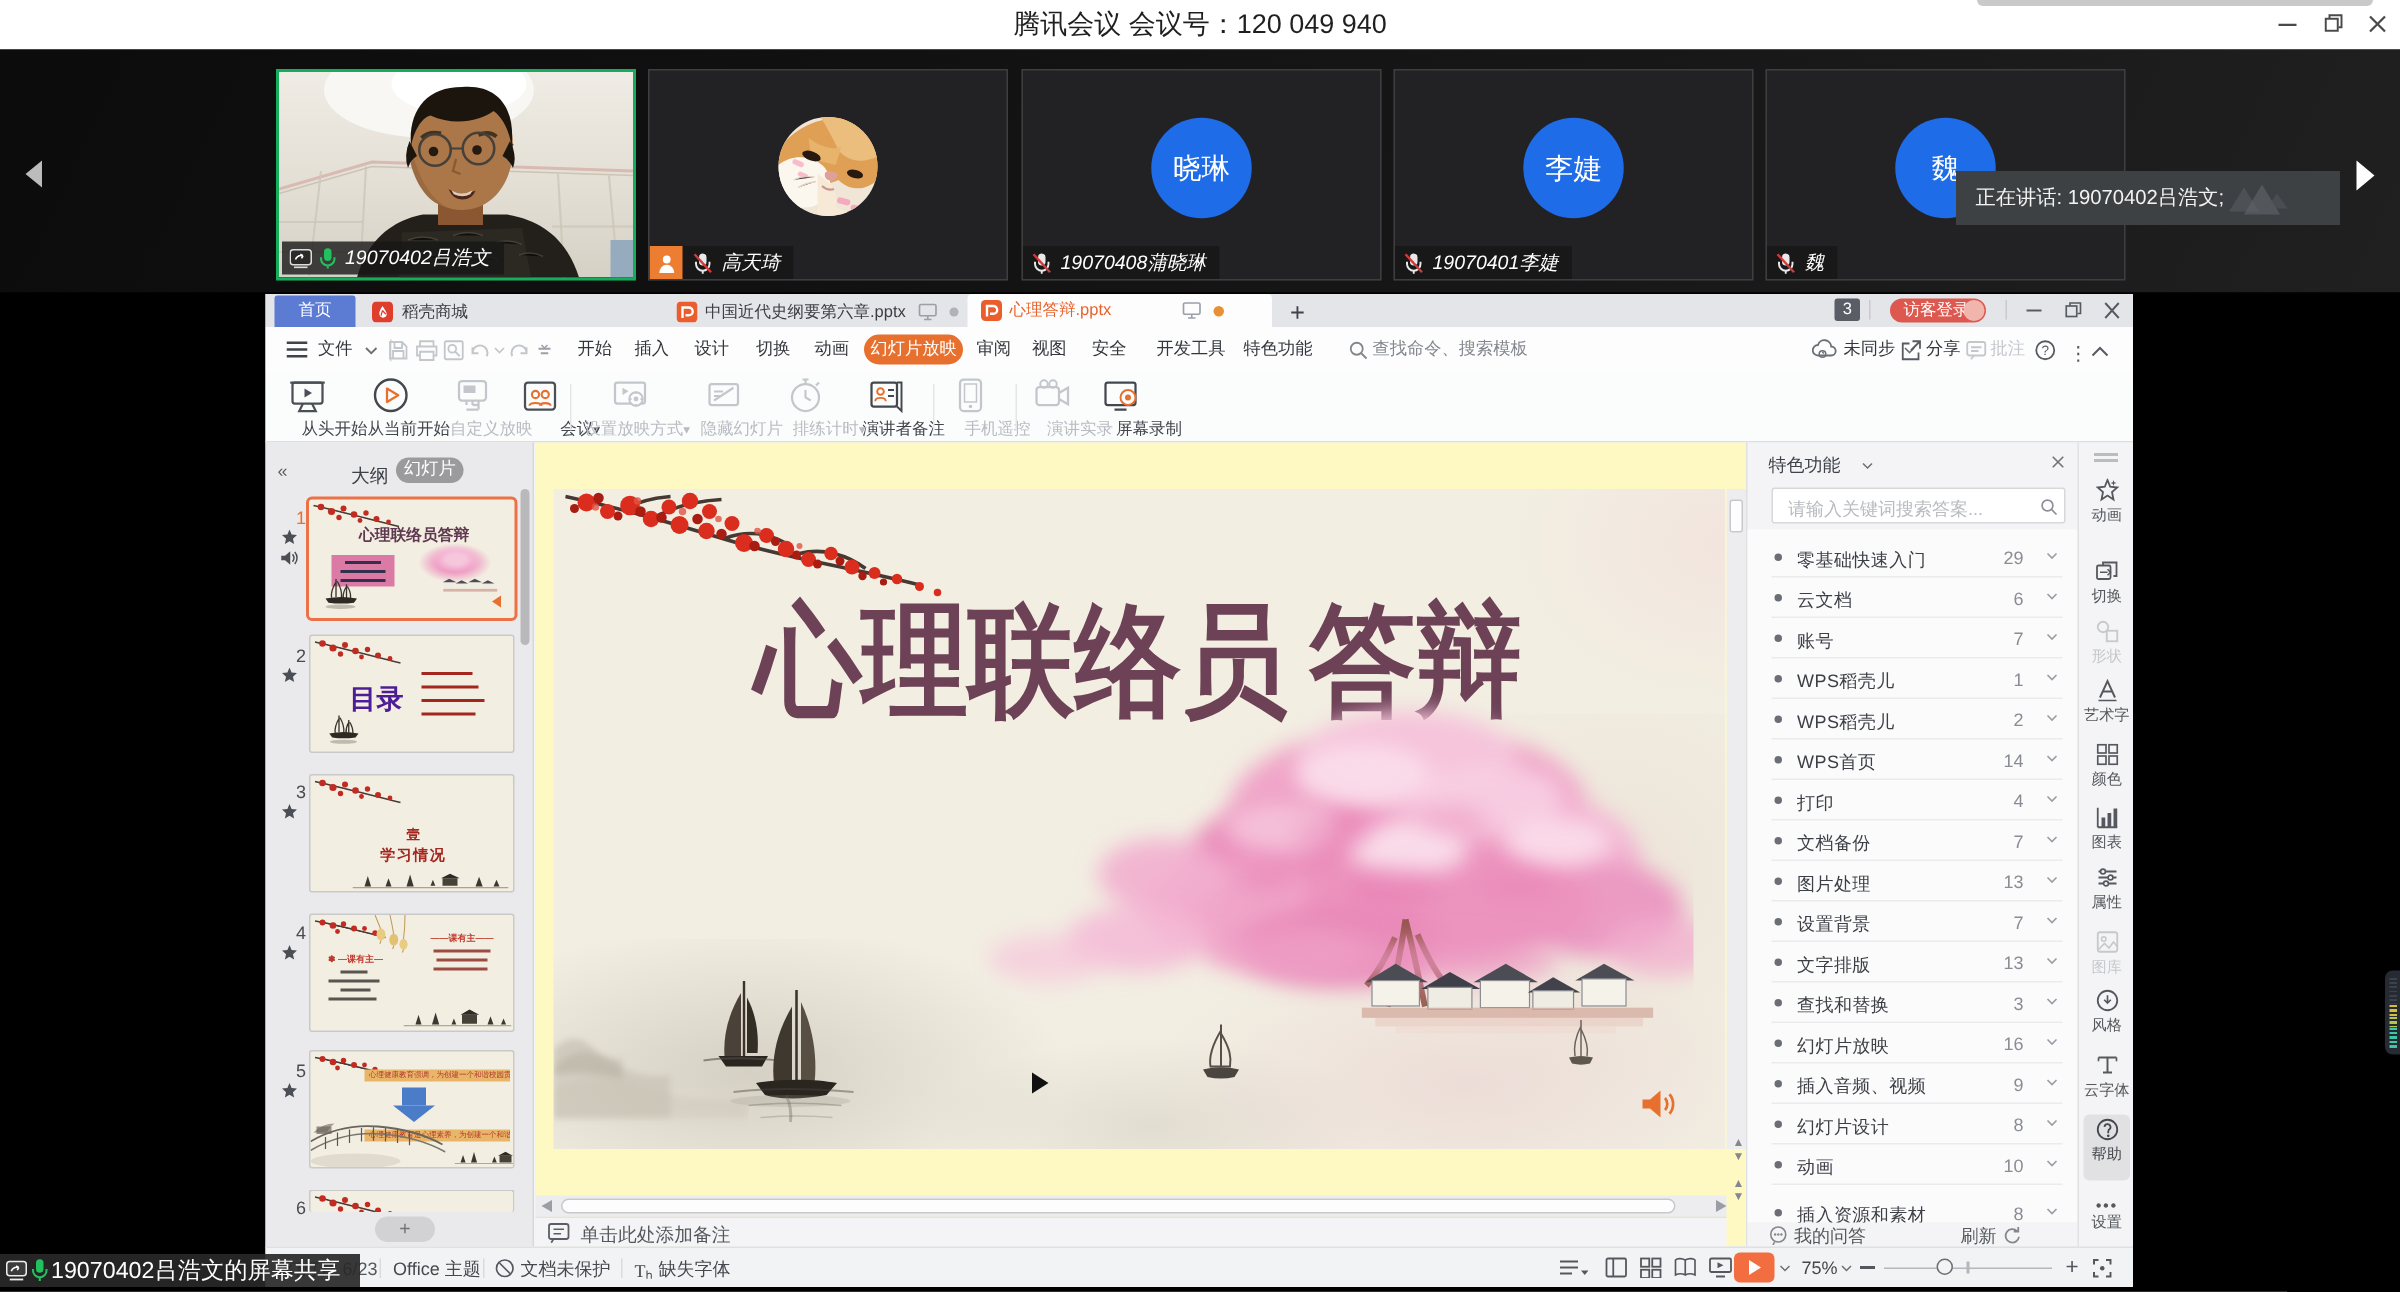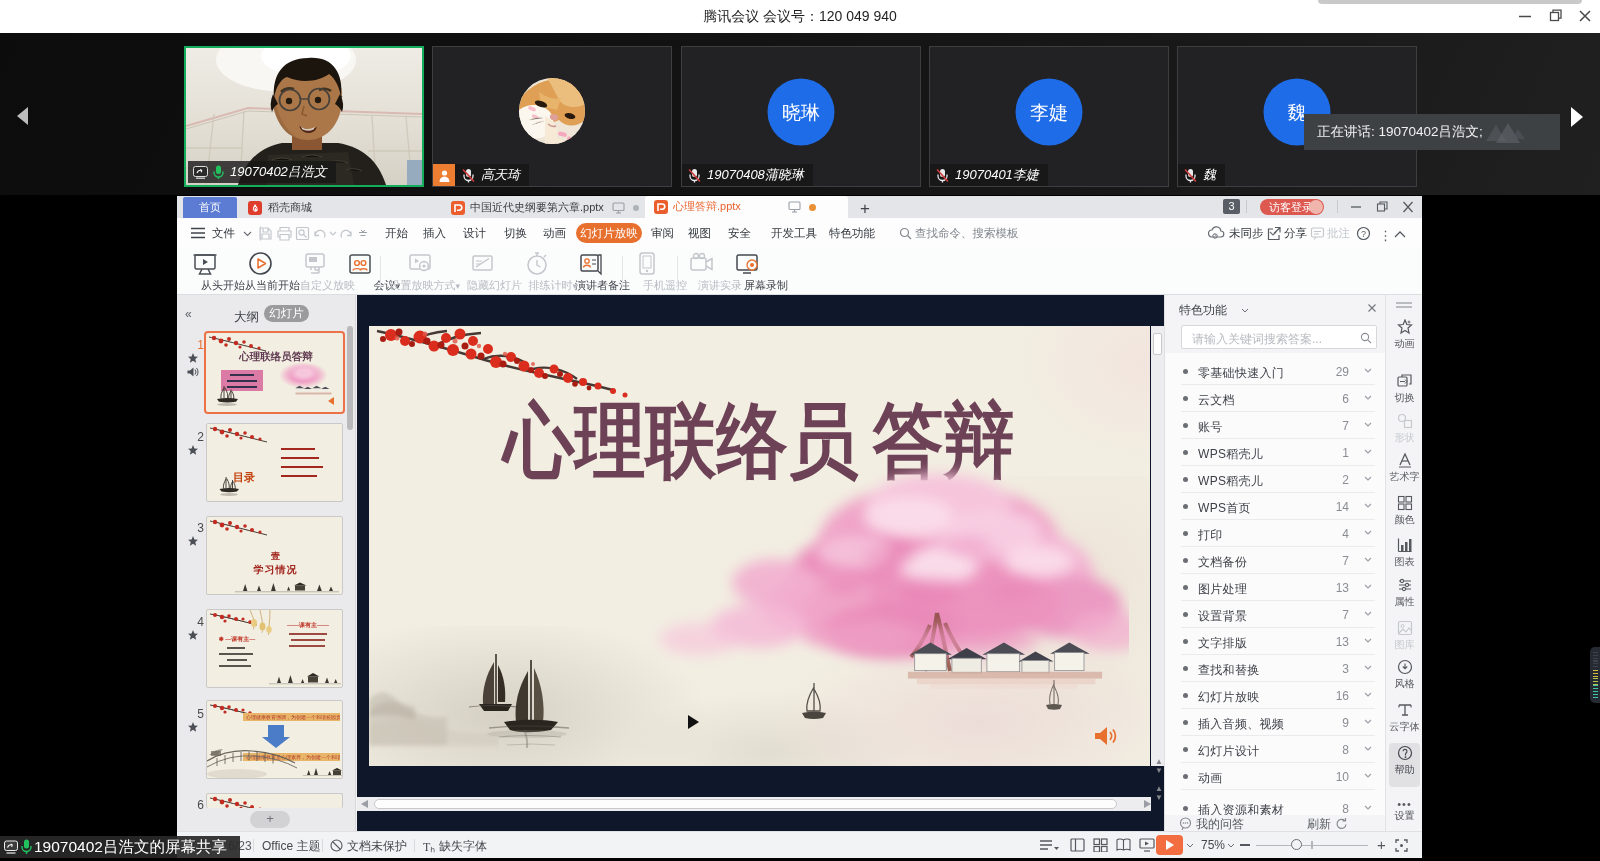--- a/index.html
+++ b/index.html
@@ -2,21 +2,21 @@
 <html><head>
 <meta charset="utf-8">
 <style>
   * { margin:0; padding:0; box-sizing:border-box; }
   html,body { width:1600px; height:861px; overflow:hidden; background:#000; }
   body { font-family:"Liberation Sans", sans-serif; position:relative; }
   .abs { position:absolute; }
 
   
   #titlebar { position:absolute; left:0; top:0; width:1600px; height:33px; background:#fff; }
-  #titlebar .title { position:absolute; left:0; right:0; top:0; height:33px; line-height:33px; text-align:center; font-size:14px; color:#1f1f1f; }
+  #titlebar .title { position:absolute; left:0; right:0; top:0; height:33px; line-height:33px; text-align:center; font-size:18px; color:#1f1f1f; }
   #tb-tip { position:absolute; left:1318px; top:0; width:264px; height:4px; background:#c9c9c9; border-radius:0 0 6px 6px; }
 
   
   #strip { position:absolute; left:0; top:33px; width:1600px; height:162px;
     background:linear-gradient(115deg,#0c0c0c 0%,#101010 30%,#181818 70%,#202020 100%); }
   .tile { position:absolute; top:13px; width:240px; height:141px; background:#222225; border-radius:0; border:1px solid #3e3e41; overflow:hidden; }
   .tile.speaking { border:2px solid #14ad5c; }
   .vlabel { position:absolute; left:0px; bottom:0px; height:22px; background:rgba(22,22,22,.8); display:flex; align-items:center; padding:0 9px 0 5px; color:#fff; font-size:13px; white-space:nowrap;font-style:italic; }
   .avatar { position:absolute; left:50%; top:65px; transform:translate(-50%,-50%); width:67px; height:67px; border-radius:50%; background:#1f6ce8; color:#fff; display:flex; align-items:center; justify-content:center; font-size:19px; }
   #arrowL { position:absolute; left:17px; top:74px; width:0; height:0; border-right:11px solid #bcbcbc; border-top:9px solid transparent; border-bottom:9px solid transparent; }
@@ -41,21 +41,21 @@
 
   
   #lpanel { position:absolute; left:0; top:99px; width:179px; height:536px; background:#eaeaec; border-right:1px solid #d8d8da; }
   .thumb { position:absolute; left:29px; width:137px; height:79px; background:#f3eee2; border:1px solid #c9c9c9; border-radius:2px; overflow:hidden; }
   .thumb.sel { left:27px; width:139px; height:81px; border:2px solid #ed7146; border-radius:4px; }
   .tnum { position:absolute; left:13px; width:14px; text-align:right; font-size:12px; color:#4a4a4a; }
   .tnum.sel { color:#e8702e; }
   .ticon { position:absolute; left:10px; width:12px; height:10px; }
 
   
-  #marea { position:absolute; left:180px; top:99px; width:807px; height:536px; background:#0f172a; }
+  #marea { position:absolute; left:180px; top:99px; width:807px; height:536px; background:#fef9c3; }
   #slide { position:absolute; left:12px; top:31px; width:781px; height:440px; background:#f2eee2; overflow:hidden; }
 
   
   #hpanel { position:absolute; left:987px; top:99px; width:221px; height:536px; background:#f4f4f6; border-left:1px solid #e0e0e2; font-size:12px; color:#3c3f45; }
   .hitem { position:absolute; left:16px; width:194px; height:27px; border-bottom:1px solid #ebebed; }
   .hitem .dot { position:absolute; left:2px; top:11px; width:5px; height:5px; border-radius:50%; background:#6b6e74; }
   .hitem .txt { position:absolute; left:17px; top:7px; letter-spacing:.3px; }
   .hitem .cnt { position:absolute; right:26px; top:7px; color:#8a8d93; }
   .hitem .chev { position:absolute; right:2px; top:4px; color:#9a9da3; }
 
@@ -575,21 +575,21 @@
                 <circle cx="13" cy="7" r="2.4"></circle>
                 <circle cx="21" cy="5" r="2"></circle>
                 <circle cx="28" cy="9" r="2.2"></circle>
                 <circle cx="36" cy="8" r="1.8"></circle>
                 <circle cx="43" cy="12" r="2"></circle>
                 <circle cx="51" cy="14" r="1.6"></circle>
                 <circle cx="18" cy="11" r="1.8"></circle>
                 <circle cx="32" cy="13" r="1.6"></circle>
               </g>
             </svg>
-        <div class="abs" style="left:26px;top:46px;font-family:'Liberation Serif',serif;font-weight:bold;font-size:11px;color:#c2410c">目录</div>
+        <div class="abs" style="left:26px;top:30px;font-family:'Liberation Serif',serif;font-weight:bold;font-size:18px;color:#4c1d95">目录</div>
         <div class="abs" style="left:74px;top:24px;width:34px;height:1.8px;background:#a3261f"></div>
         <div class="abs" style="left:74px;top:33px;width:38px;height:1.8px;background:#a3261f"></div>
         <div class="abs" style="left:74px;top:42px;width:42px;height:1.8px;background:#a3261f"></div>
         <div class="abs" style="left:74px;top:51px;width:36px;height:1.8px;background:#a3261f"></div>
         <svg class="abs" style="left:10px;top:52px" width="26" height="22" viewBox="0 0 26 22">
               <path d="M9 1 V12 M9 3 C7 6.5, 6 9.5, 6.5 12.5 M9.7 2.5 C12 6.5, 12.5 9.5, 12.2 12.5 M15.5 4 V13 M15.5 5.5 C13.8 8.5, 13.5 10.5, 13.7 13 M16.2 5.5 C18 8.5, 18.4 10.5, 18.2 13" stroke="#3a342e" stroke-width=".9" fill="none"></path>
               <path d="M2.5 13 q9.5 -2 19.5 0 l-2 2.6 q-8 1.2 -15.5 0z" fill="#2e2923"></path>
               <ellipse cx="12" cy="18.5" rx="9" ry="1.4" fill="#8d867b" opacity=".5"></ellipse>
             </svg>
       </div>
@@ -930,20 +930,28 @@
 
       <div class="abs" style="left:794px;top:31px;width:13px;height:440px;background:#ededef"></div>
       <div class="abs" style="left:796px;top:38px;width:9px;height:22px;background:#fdfdfd;border:1px solid #c9c9cb;border-radius:2px"></div>
       <div class="abs" style="left:797px;top:462px;color:#84888e;font-size:8px;line-height:9px;text-align:center;width:10px">▲<br>▼<br><br>▲<br>▼</div>
 
       <div class="abs" style="left:0px;top:502px;width:794px;height:14px;background:#ededef"></div>
       <div class="abs" style="left:4px;top:505px;width:0;height:0;border-right:7px solid #9a9ea4;border-top:4.5px solid transparent;border-bottom:4.5px solid transparent"></div>
       <div class="abs" style="left:17px;top:504px;width:743px;height:10px;background:#fdfdfd;border:1px solid #c9c9cb;border-radius:5px"></div>
       <div class="abs" style="left:787px;top:505px;width:0;height:0;border-left:7px solid #9a9ea4;border-top:4.5px solid transparent;border-bottom:4.5px solid transparent"></div>
 
+      <div class="abs" style="left:0px;top:516px;width:794px;height:20px;background:#f4f4f6;border-top:1px solid #e2e2e4">
+        <svg class="abs" style="left:8px;top:3px" width="15" height="14" viewBox="0 0 15 14">
+            <rect x="1" y="1" width="13" height="10" rx="1.5" fill="none" stroke="#5a5e64" stroke-width="1.2"></rect>
+            <path d="M4 4.5 h7 M4 7.5 h5" stroke="#5a5e64" stroke-width="1.1"></path>
+            <path d="M4 11 l-1.5 2.5" stroke="#5a5e64" stroke-width="1.1"></path>
+          </svg>
+        <span class="abs" style="left:30px;top:3px;color:#54585e;font-size:12.5px">单击此处添加备注</span>
+      </div>
     </div>
     <div id="hpanel">
       <span class="abs" style="left:14px;top:7px;color:#3f434a">特色功能</span>
       <svg class="abs" style="left:76px;top:13px" width="8" height="5" viewBox="0 0 8 5">
           <path d="M1 1 L4 4 L7 1" fill="none" stroke="#6a6f76" stroke-width="1"></path>
         </svg>
       <svg class="abs" style="left:202px;top:8px" width="10" height="10" viewBox="0 0 10 10">
           <path d="M1.5 1.5 L8.5 8.5 M8.5 1.5 L1.5 8.5" stroke="#70747a" stroke-width="1.1"></path>
         </svg>
       <div class="abs" style="left:16px;top:30px;width:196px;height:24px;background:#fff;border:1px solid #d8d8da;border-radius:2px">

